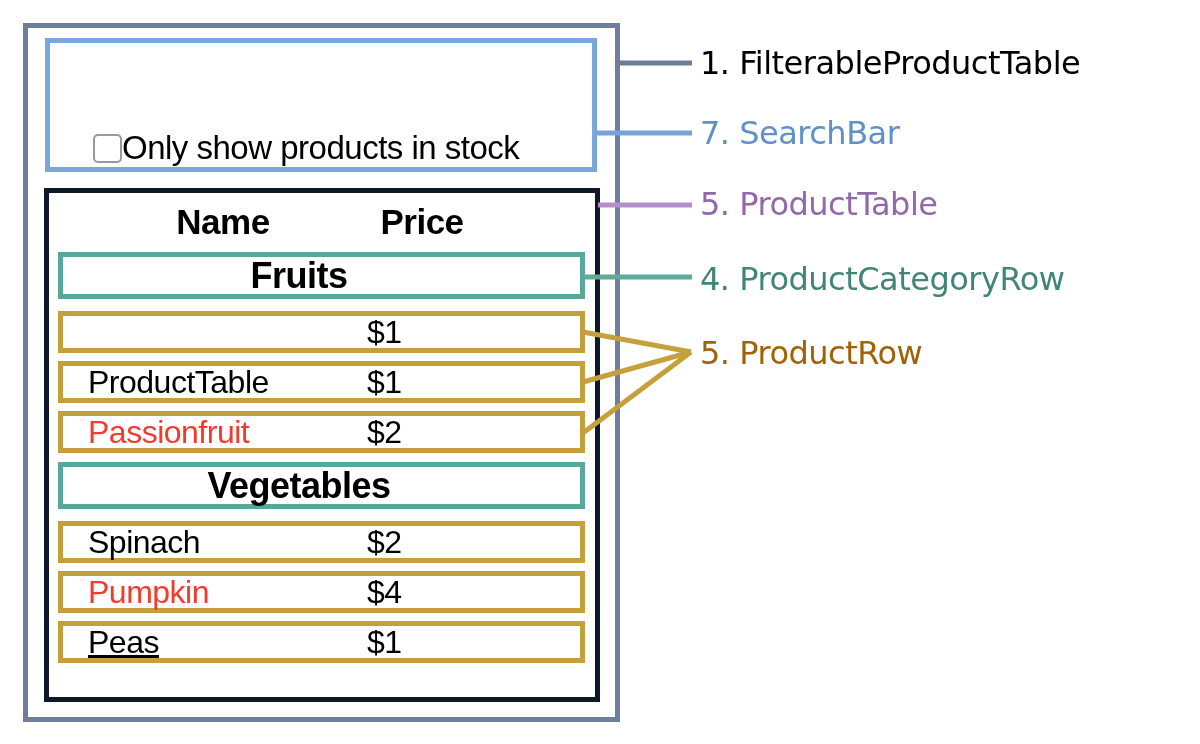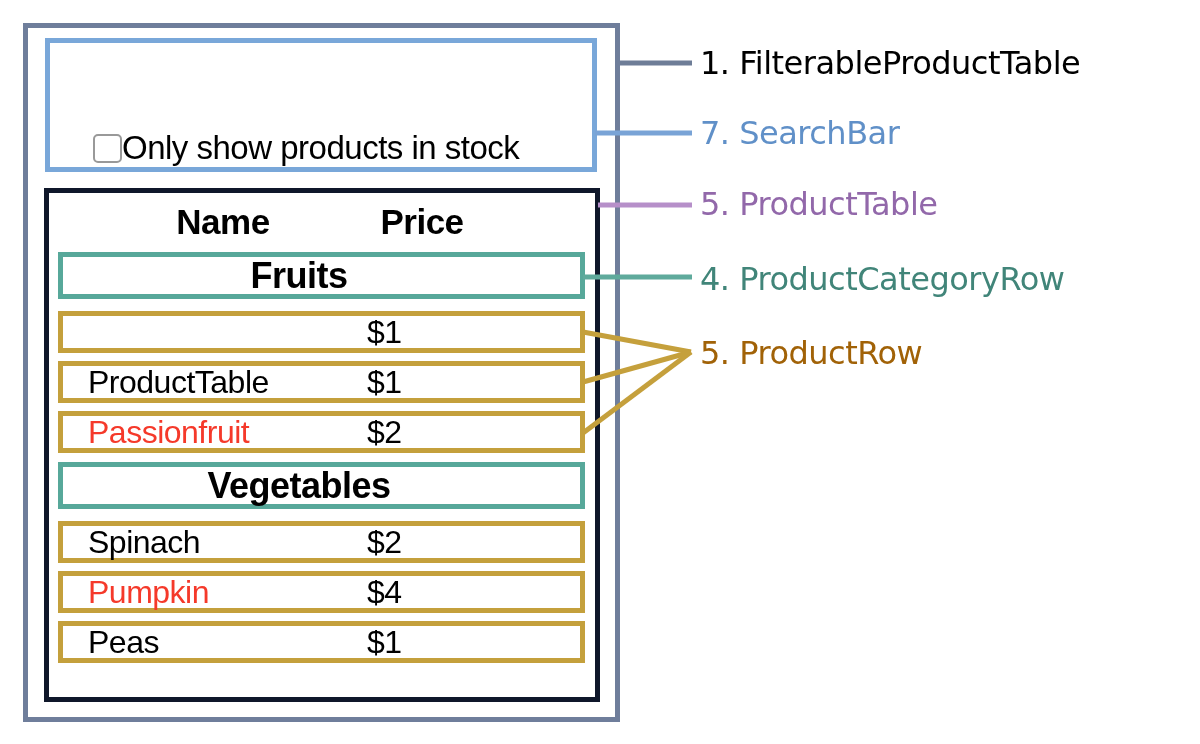--- a/index.html
+++ b/index.html
@@ -31,21 +31,21 @@
   .th-price{left:373px;text-align:right;}
 
   .trow{width:527px;margin:0 0 8px 9px;box-sizing:border-box;display:flex;align-items:center;
         position:relative;background:#fff;}
   .cat-row{height:47px;border:5px solid #57a89a;margin-bottom:12px;justify-content:center;
            font-weight:bold;font-size:36px;padding-right:45px;letter-spacing:-0.5px;}
   .prod-row{height:42px;border:5px solid #c4a03c;font-size:32px;letter-spacing:-0.5px;}
   .prod-row .cell-name{padding-left:25px;white-space:nowrap;}
   .prod-row .cell-price{position:absolute;left:304px;white-space:nowrap;}
   .veg-cat{margin-top:9px;}
-  .last-row{margin-bottom:7px;}
+  .last-row{margin-bottom:7px;text-decoration:underline;}
   .out-of-stock{color:#f5392a;}
 
   
   .connectors{position:absolute;left:0;top:0;pointer-events:none;}
 
   
   .ann{position:absolute;left:700px;font-family:"DejaVu Sans",sans-serif;font-size:32px;
        line-height:40px;white-space:nowrap;letter-spacing:-0.5px;}
   .ann-1{top:43px;color:#000000;}
   .ann-2{top:113px;color:#6090c8;}

